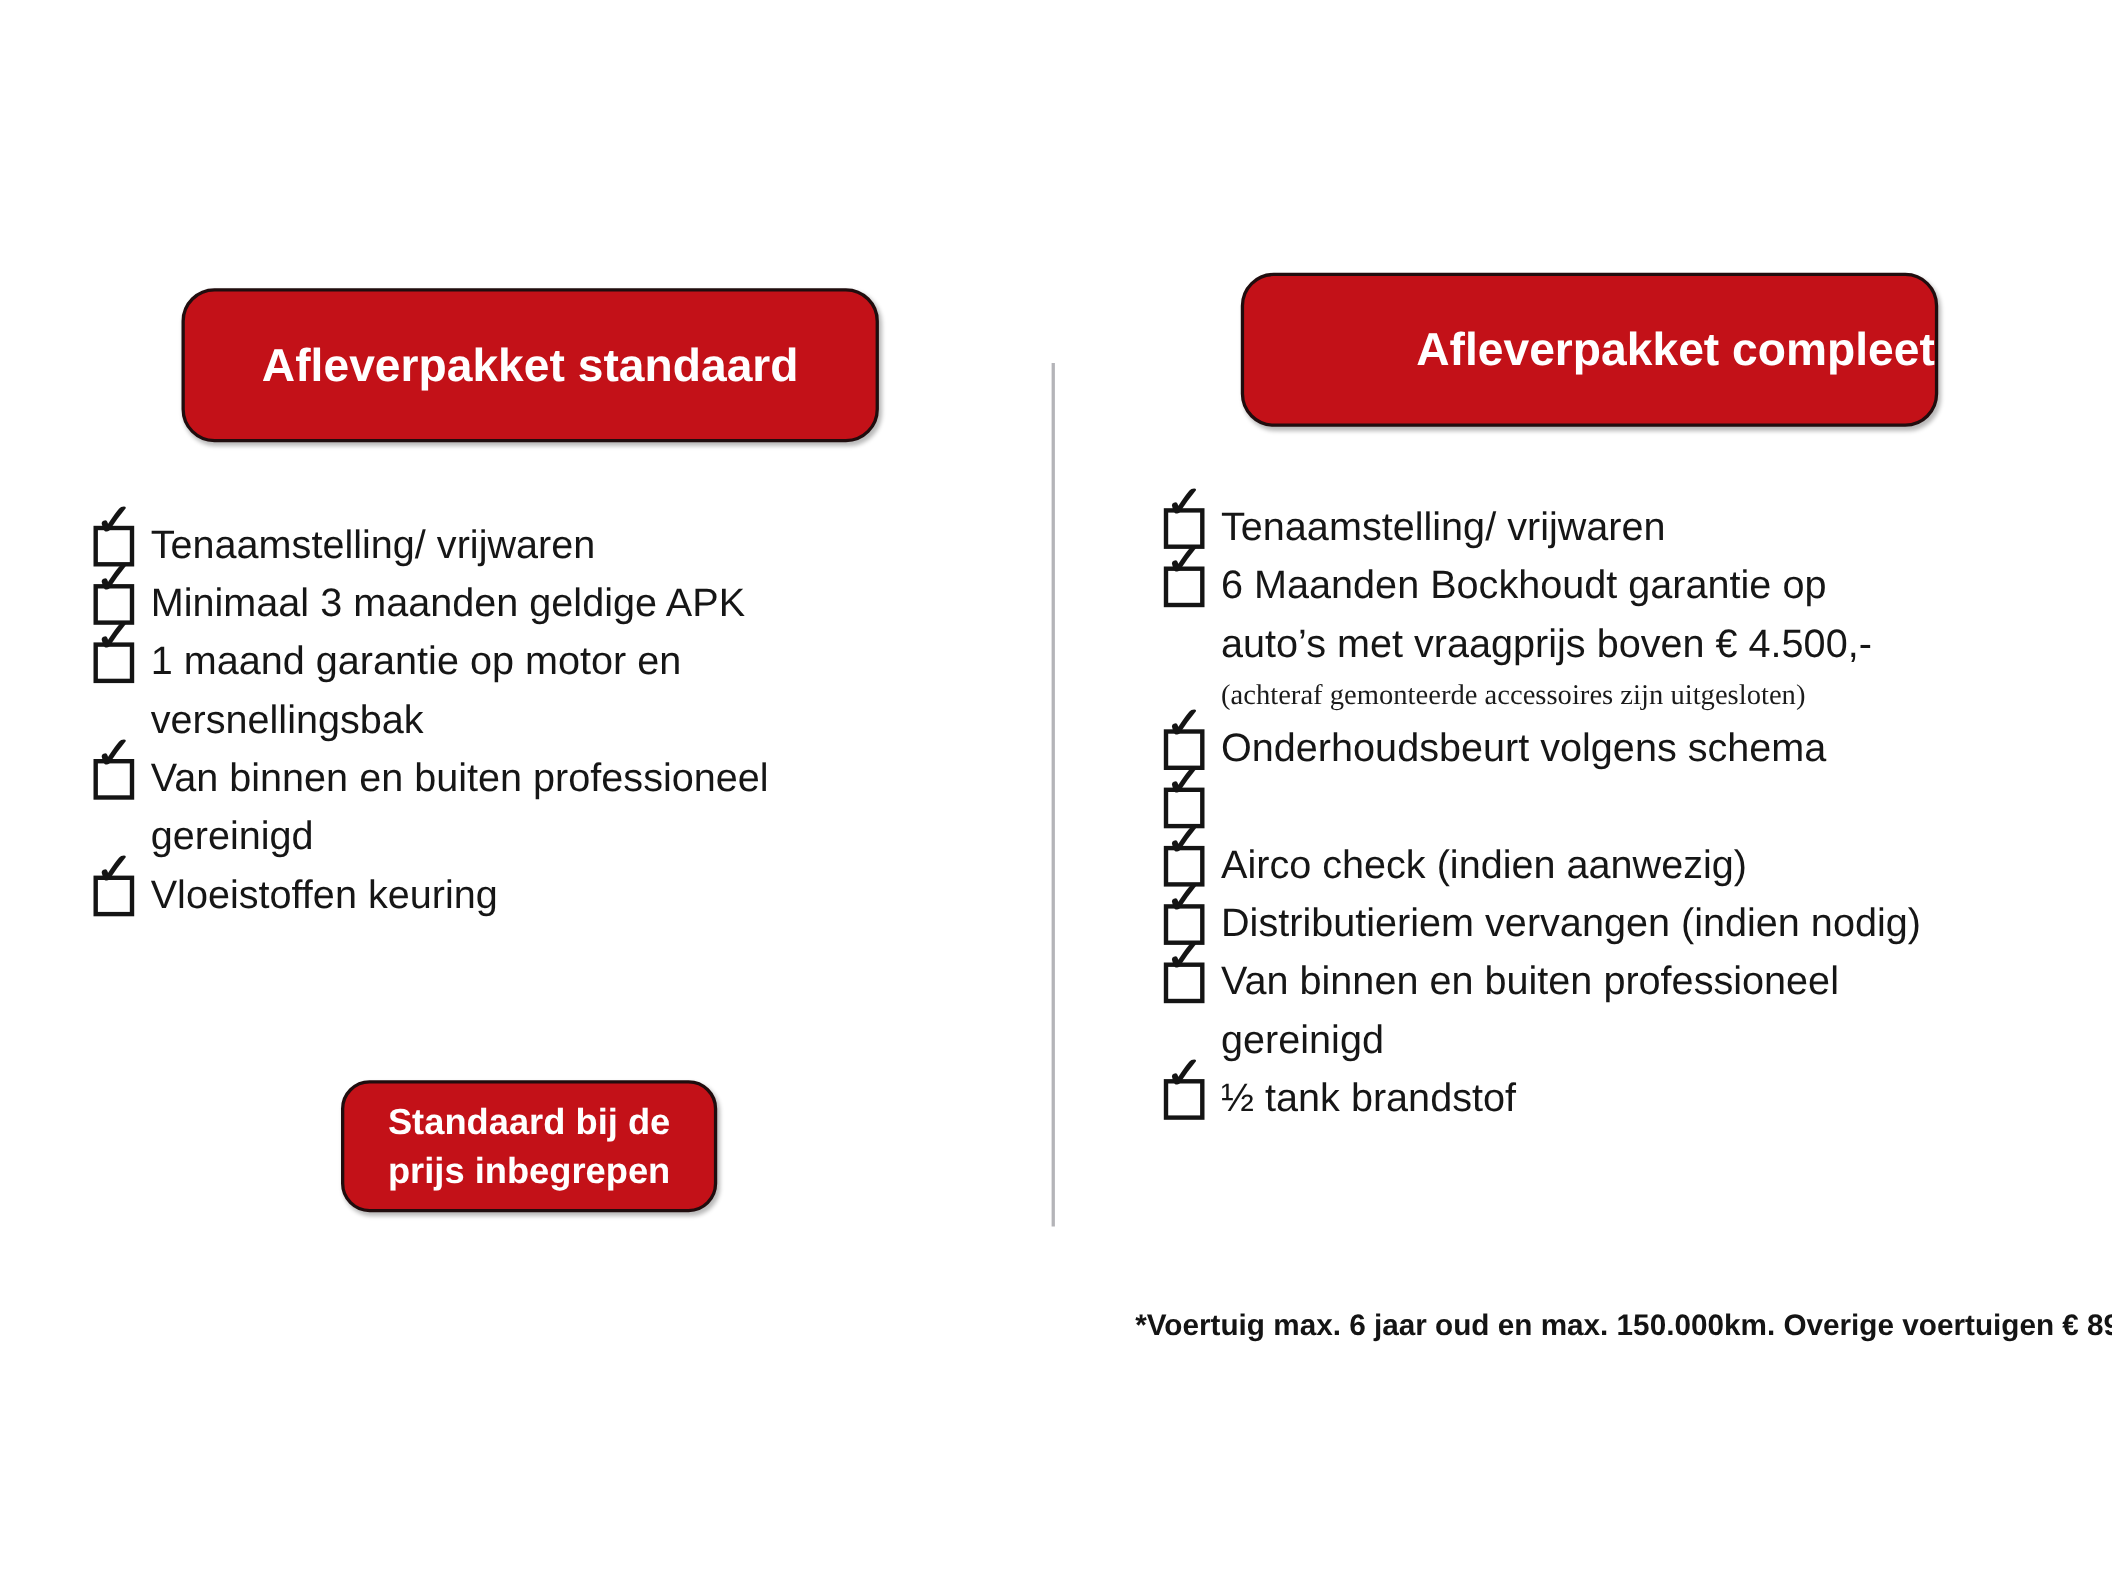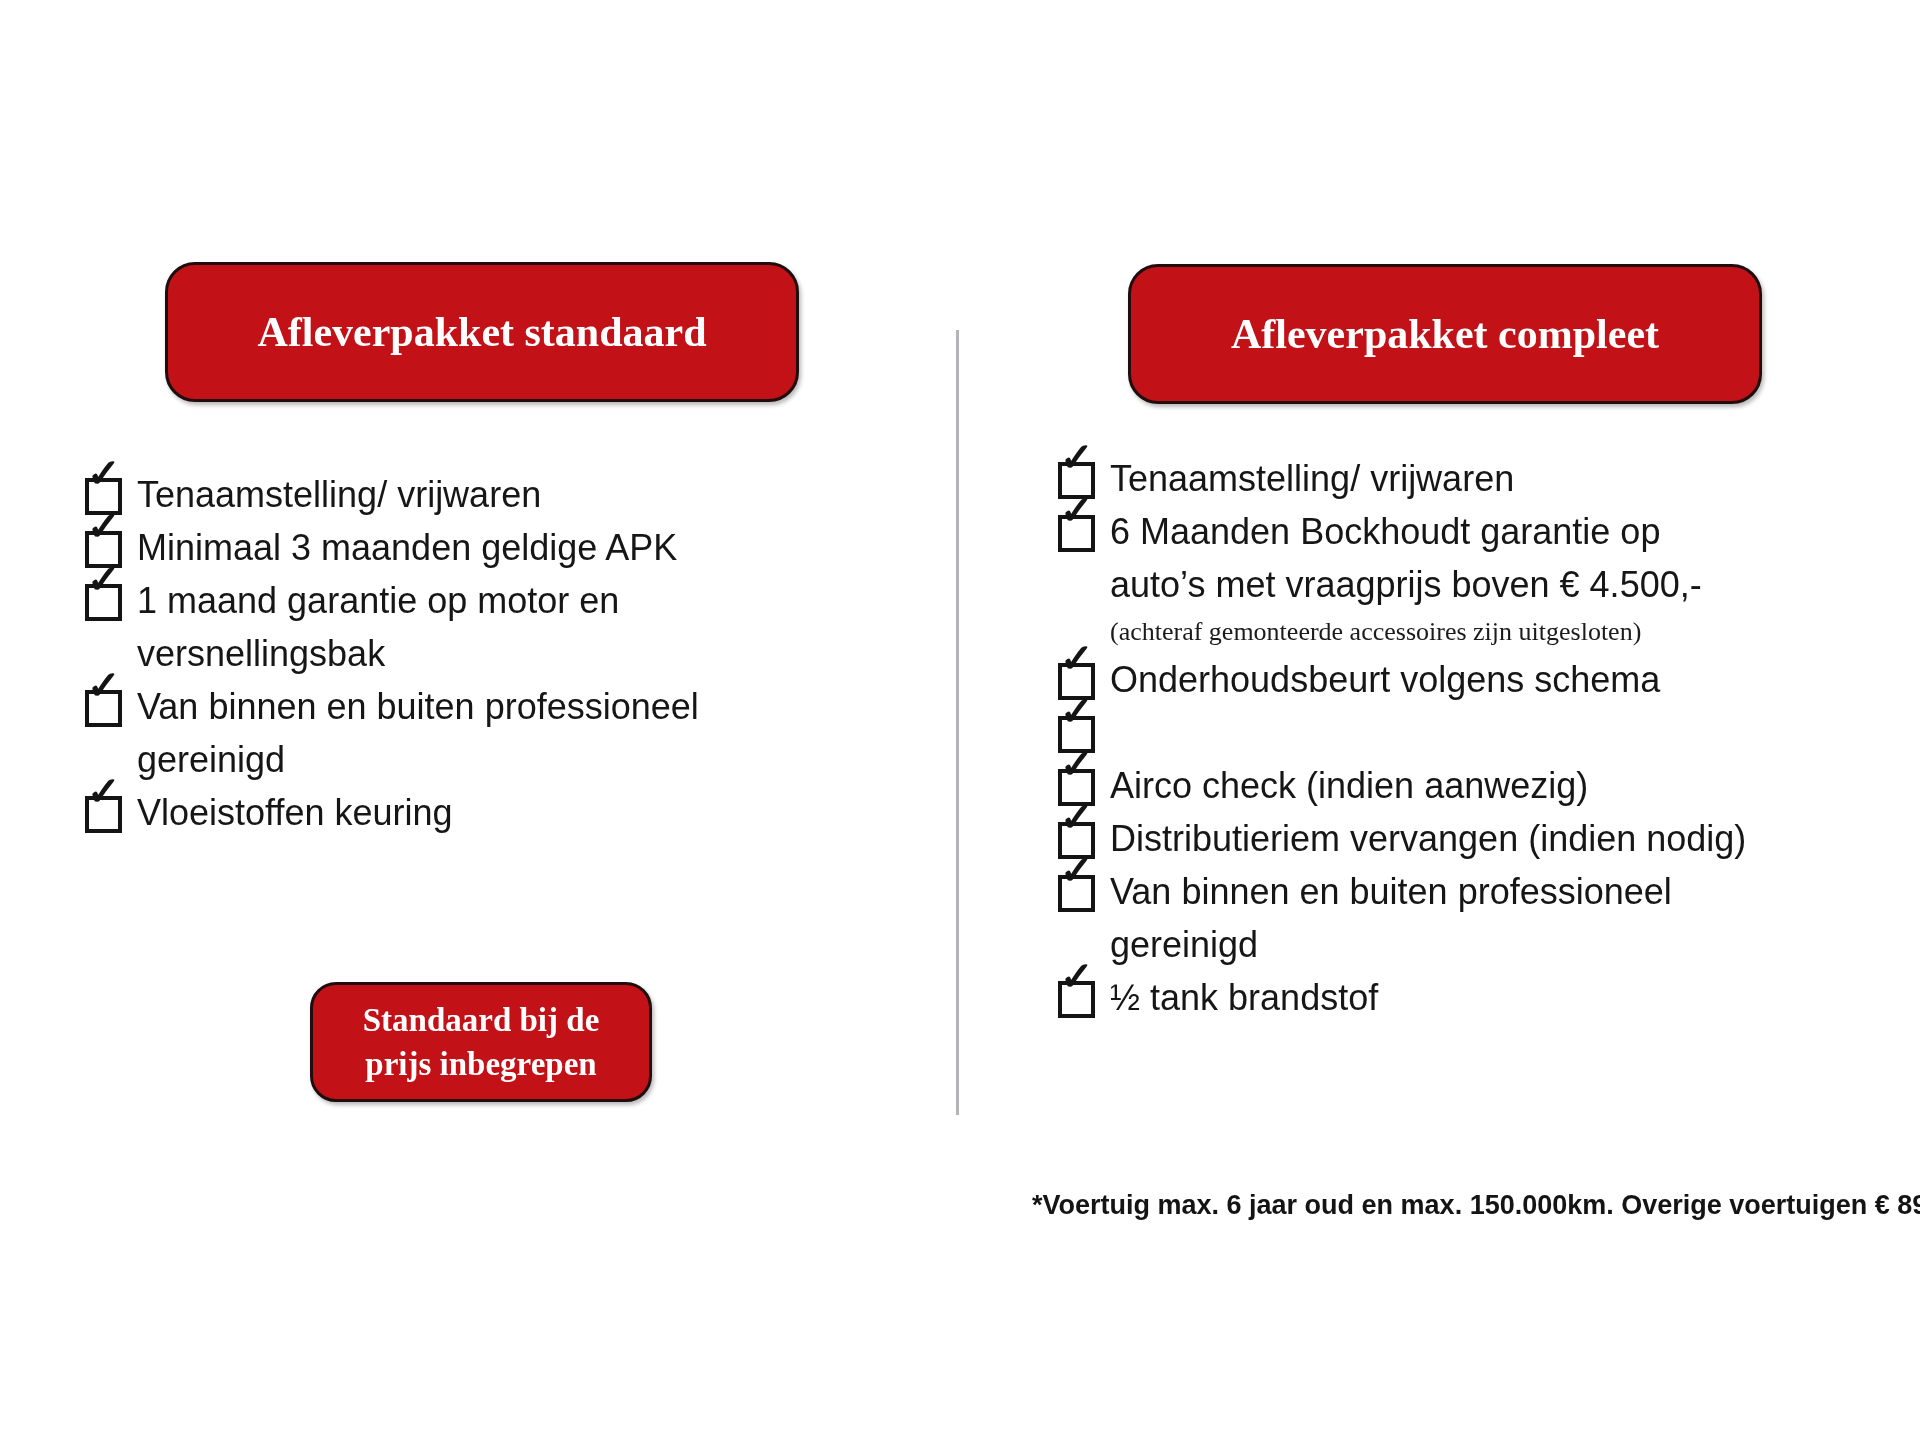--- a/index.html
+++ b/index.html
@@ -16,30 +16,29 @@
     position: absolute;
     background: #c31118;
     border: 3px solid #200d0e;
     color: #ffffff;
     display: flex;
     align-items: center;
     justify-content: center;
     font-weight: bold;
     text-align: center;
     box-shadow: 2px 3px 4px rgba(0,0,0,0.28);
-    font-family: Liberation Serif, serif;
   }
   .hdr-btn {
     width: 628px;
     height: 134px;
     border-radius: 30px;
     font-size: 42px;
   }
   .hdr-left  { left: 165px;  top: 262px; }
-  .hdr-right { left: 1128px; top: 264px; }
+  .hdr-right { left: 1128px; top: 248px; justify-content: flex-end; }
   .divider {
     position: absolute;
     left: 956px;
     top: 330px;
     width: 3px;
     height: 785px;
     background: #b4b4b8;
   }
   .checklist {
     position: absolute;

